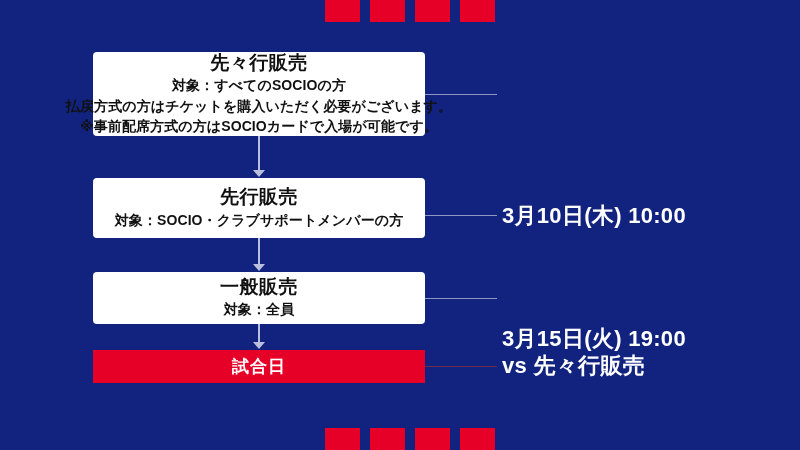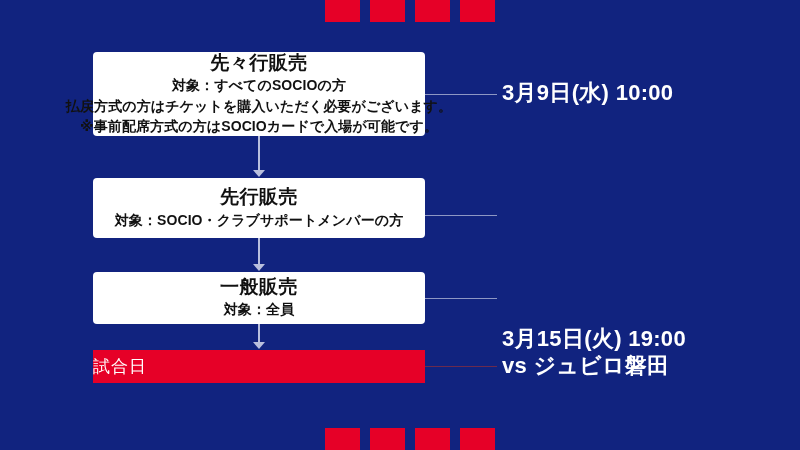--- a/index.html
+++ b/index.html
@@ -91,23 +91,24 @@
   
   .matchbar {
     position: absolute;
     left: 93px;
     top: 350px;
     width: 332px;
     height: 33px;
     background: #e60027;
     display: flex;
     align-items: center;
+    justify-content: center;
     color: #ffffff;
     font-size: 17px;
-    font-weight: normal;
+    font-weight: bold;
     letter-spacing: 1px;
   }
 
   
   .vline {
     position: absolute;
     left: 258px;
     width: 2px;
     background: #b9bfdd;
   }
@@ -198,26 +199,26 @@
   <div class="varrow" id="varrow-2"></div>
 
   <div class="vline" id="vline-3"></div>
   <div class="varrow" id="varrow-3"></div>
 
   <div class="hline" id="hline-1"></div>
   <div class="hline" id="hline-2"></div>
   <div class="hline" id="hline-3"></div>
   <div class="hline" id="hline-4"></div>
 
-  <div class="datelabel" id="date-1">
-    <span class="dl-line">3月9日(水) 10:00</span>
+  <div class="datelabel" id="date-2">
+    <span class="dl-line">3月10日(木) 10:00</span>
   </div>
   <div class="datelabel" id="date-4">
     <span class="dl-line">3月15日(火) 19:00</span>
-    <span class="dl-line">vs ジュビロ磐田</span>
+    <span class="dl-line">vs 先々行販売</span>
   </div>
 
   <div class="deco-row bottom">
     <div class="deco-sq d1"></div>
     <div class="deco-sq d2"></div>
     <div class="deco-sq d3"></div>
     <div class="deco-sq d4"></div>
   </div>
 
 </div>

